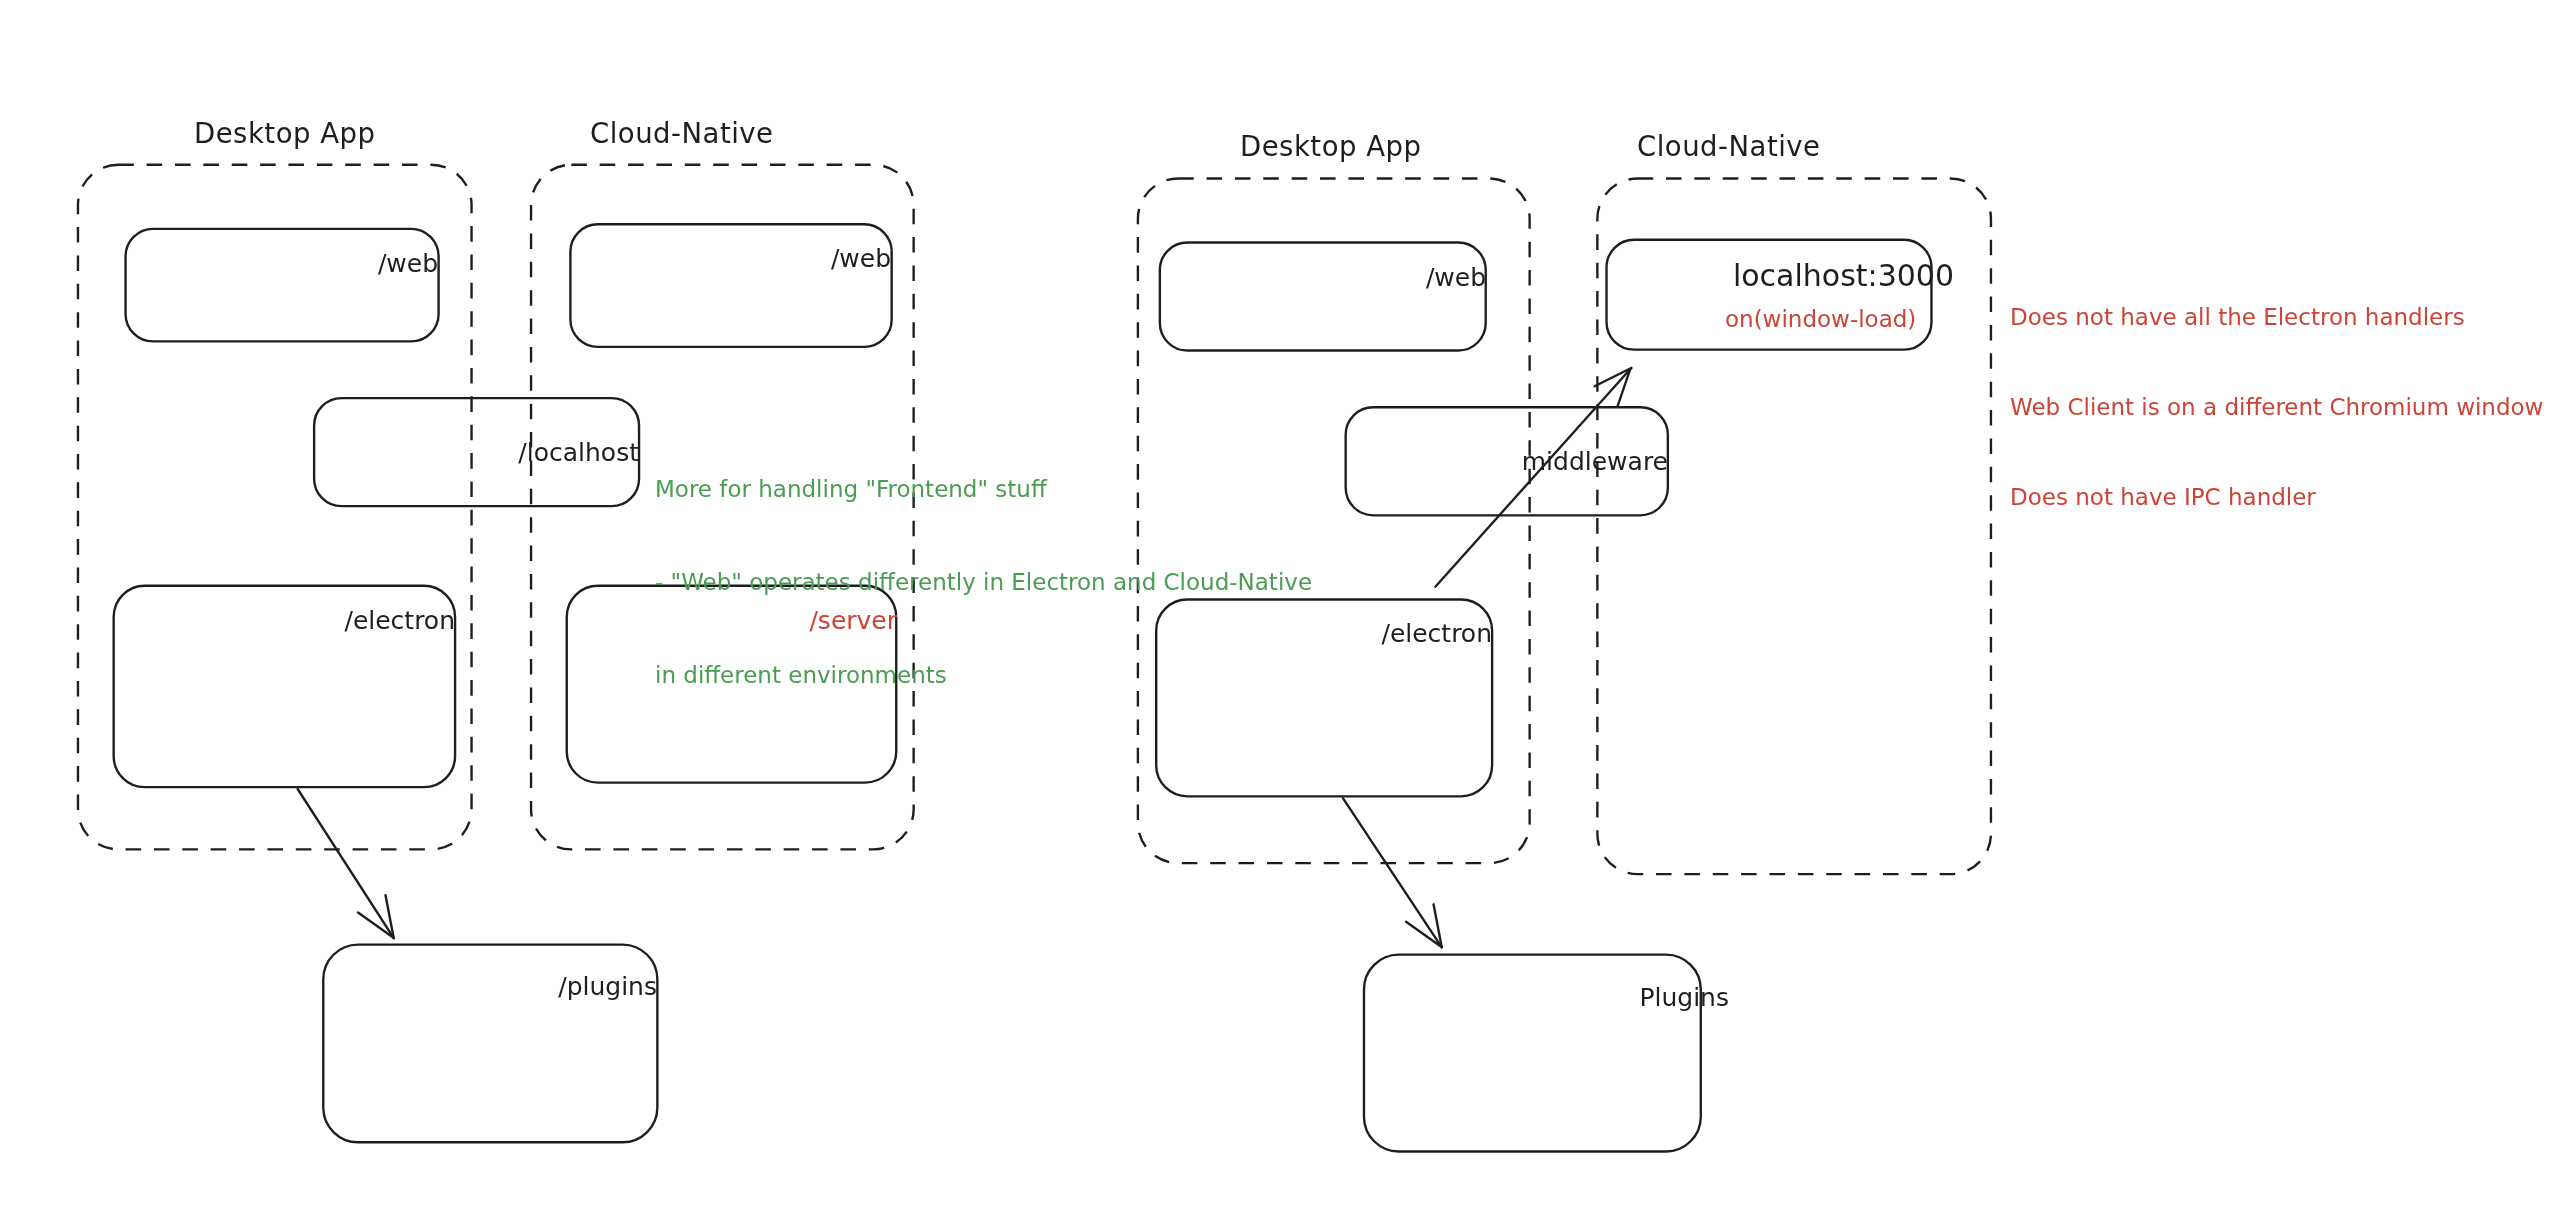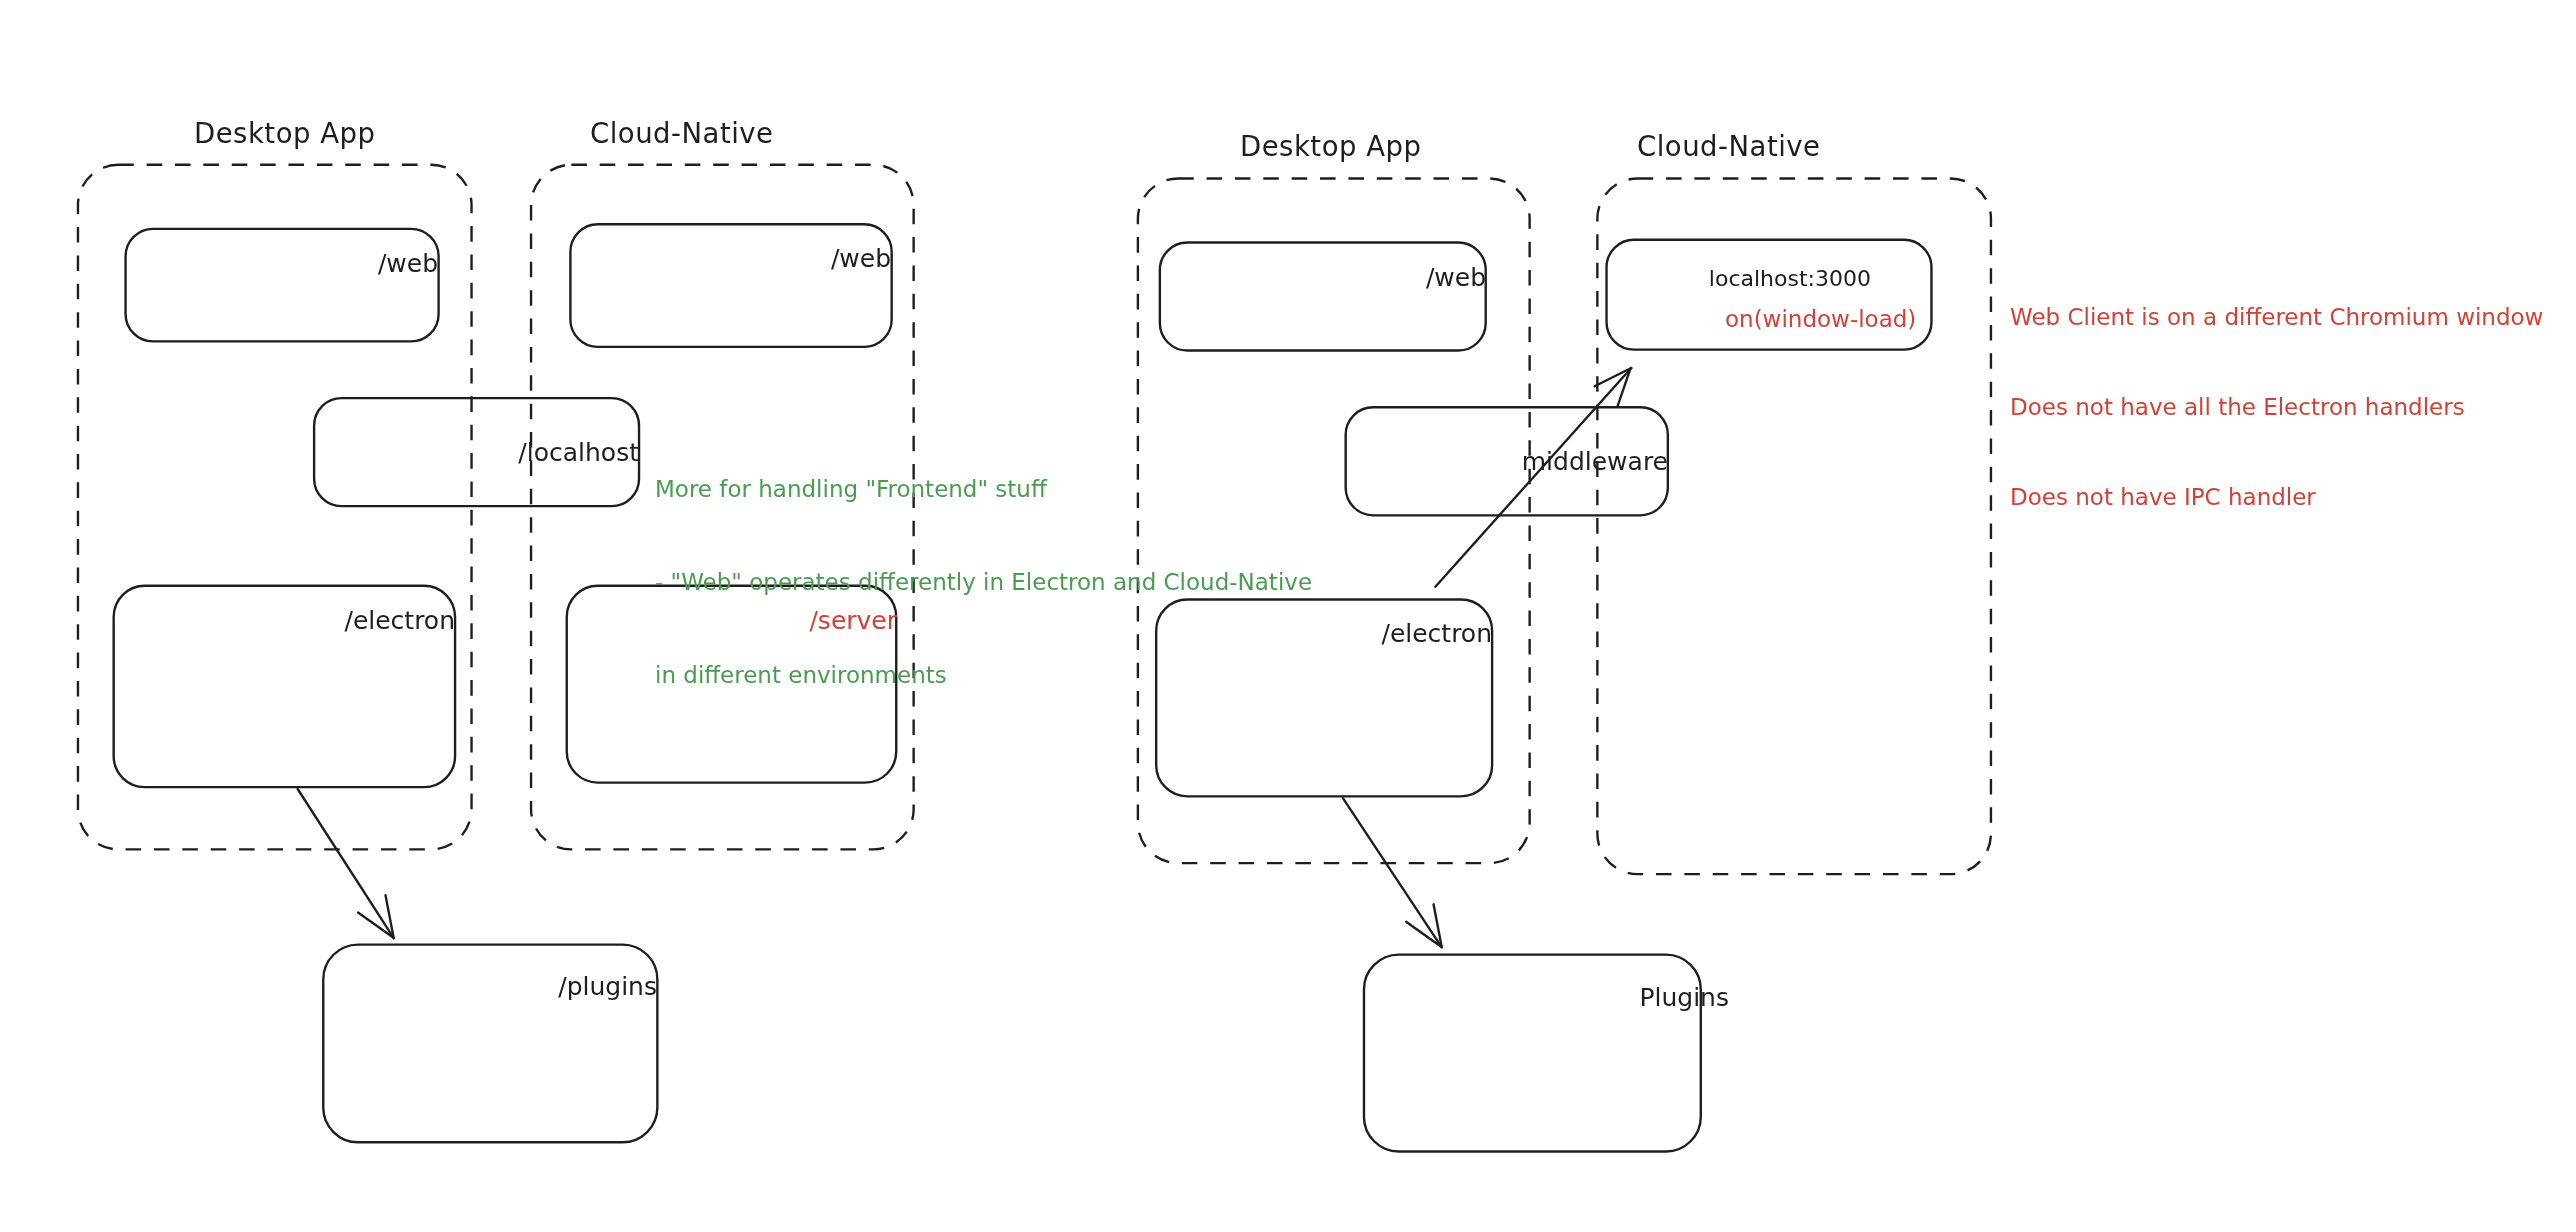--- a/index.html
+++ b/index.html
@@ -63,32 +63,32 @@
   <div class="t title" style="left:1240px;top:130px;">Desktop App</div>
   <div class="t title" style="left:1637px;top:130px;">Cloud-Native</div>
 
   <div class="t nodelabel" style="left:125px;top:249px;width:313px;">/web</div>
   <div class="t nodelabel" style="left:570px;top:244px;width:321px;">/web</div>
   <div class="t nodelabel" style="left:314px;top:438px;width:325px;">/localhost</div>
   <div class="t nodelabel" style="left:114px;top:606px;width:341px;">/electron</div>
   <div class="t nodelabel red" style="left:567px;top:606px;width:330px;">/server</div>
   <div class="t nodelabel" style="left:323px;top:972px;width:334px;">/plugins</div>
   <div class="t nodelabel" style="left:1160px;top:263px;width:326px;">/web</div>
-  <div class="t nodelabel" style="left:1546px;top:258px;width:325px;font-size:22px;margin-top:8px;">localhost:3000</div>
+  <div class="t nodelabel" style="left:1629px;top:258px;width:325px;font-size:30px;">localhost:3000</div>
   <div class="t red" style="left:1725px;top:306px;font-size:23px;">on(window-load)</div>
   <div class="t nodelabel" style="left:1346px;top:447px;width:322px;">middleware</div>
   <div class="t nodelabel" style="left:1156px;top:619px;width:336px;">/electron</div>
   <div class="t nodelabel" style="left:1364px;top:983px;width:337px;padding-left:28px;">Plugins</div>
 
   <div class="t note green" style="left:655px;top:412px;">
     <div>More for handling "Frontend" stuff</div>
     <div>- "Web" operates differently in Electron and Cloud-Native</div>
     <div>in different environments</div>
   </div>
 
   <div class="t note red" style="left:2010px;top:242px;line-height:30px;">
+    <div>Does not have all the Electron handlers</div>
     <div>Web Client is on a different Chromium window</div>
-    <div>Does not have all the Electron handlers</div>
     <div>Does not have IPC handler</div>
   </div>
 
 </div>
 
 
 </body></html>

